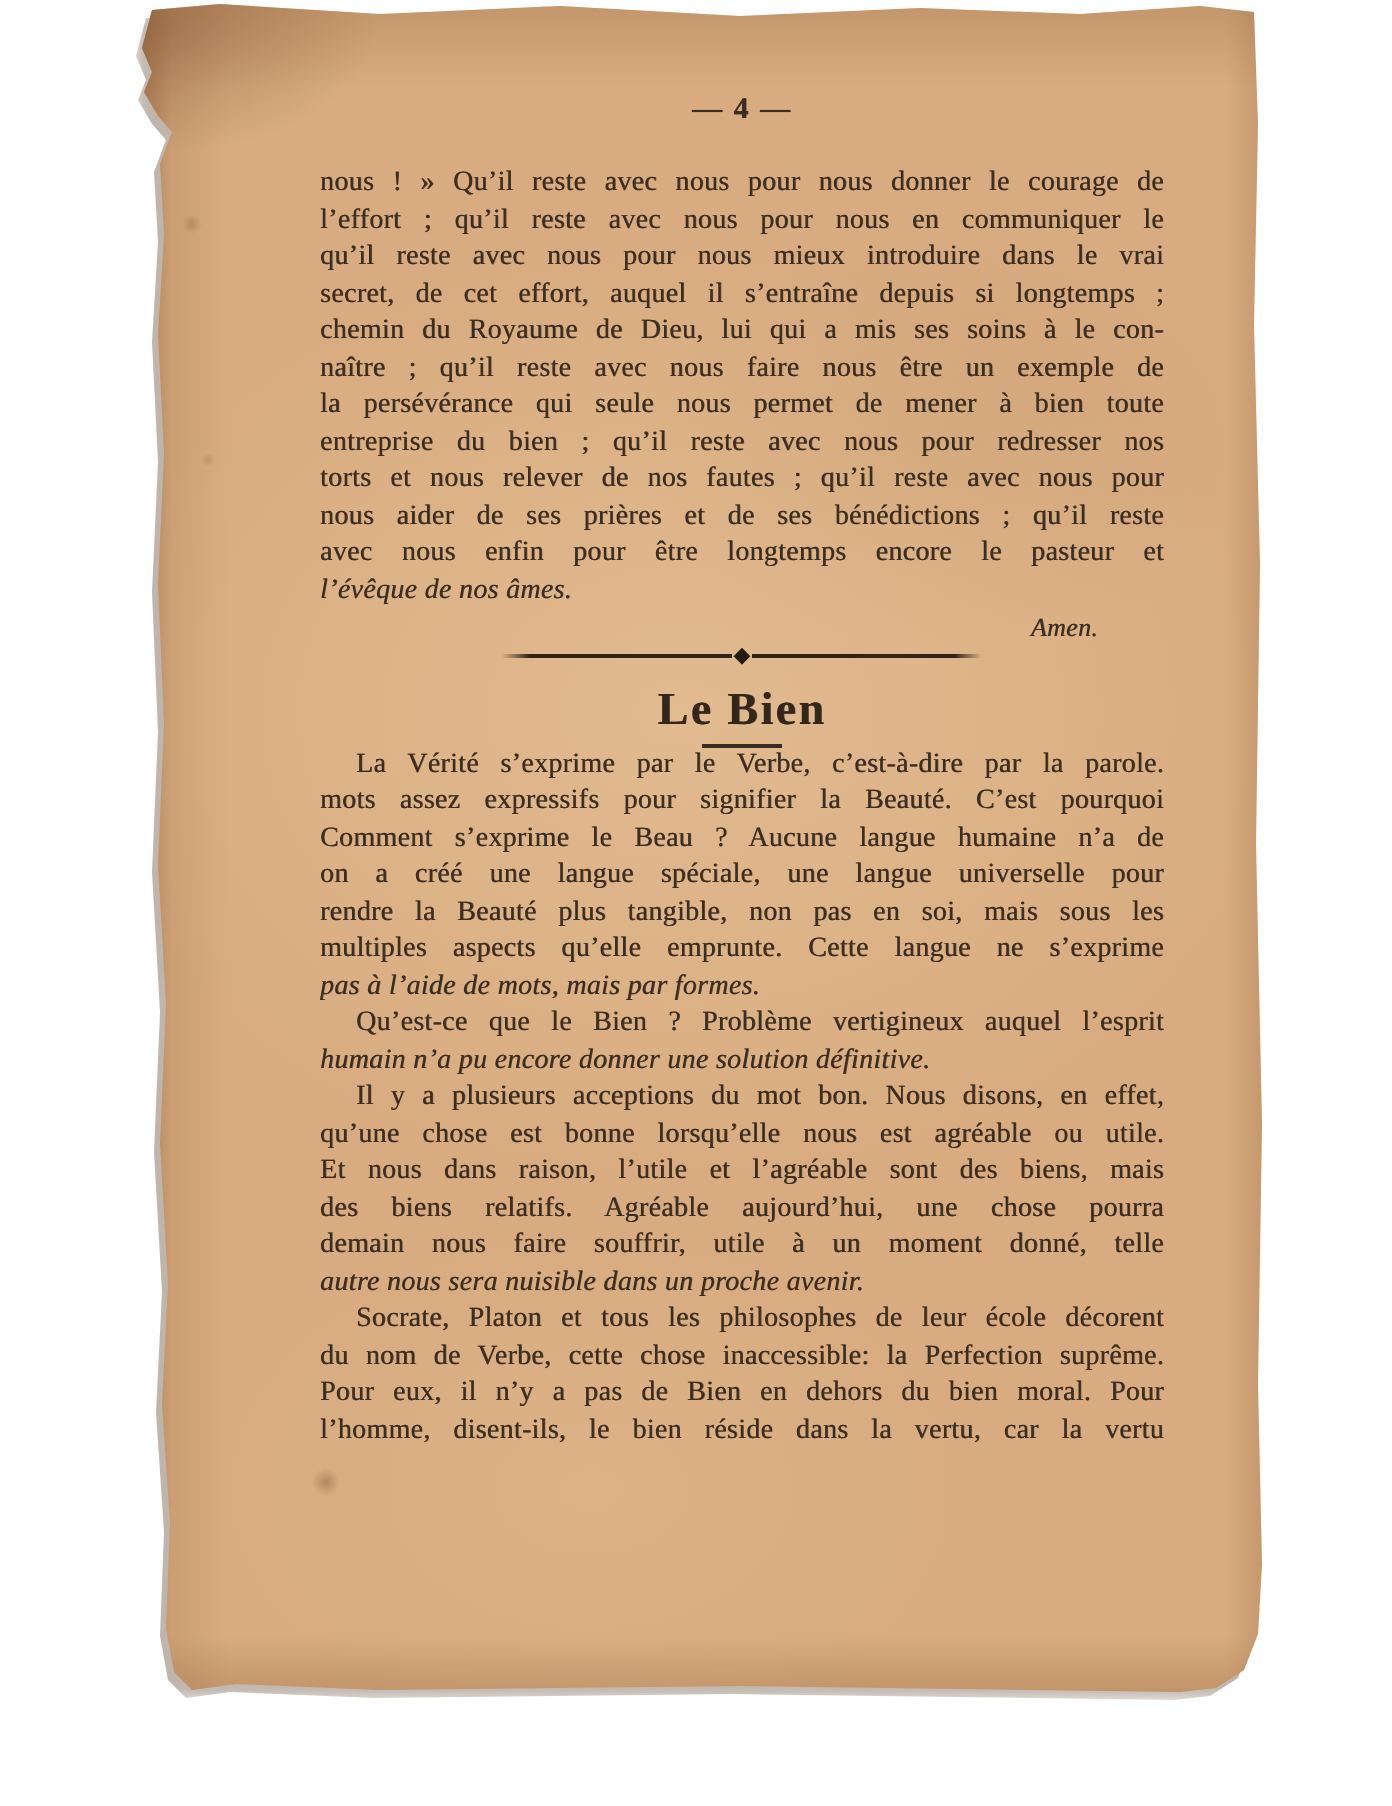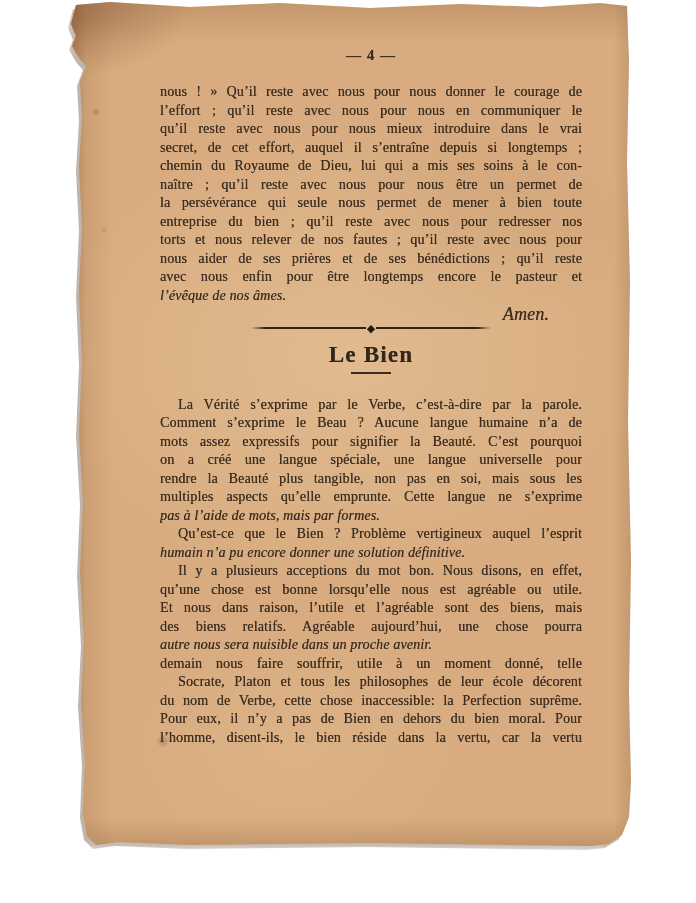--- a/index.html
+++ b/index.html
@@ -82,21 +82,21 @@
     overflow: hidden;
   }
   .line.endline { text-align-last: left; font-style: italic; }
   .line.indent { text-indent: 18px; }
   .amen {
     height: 18.5px;
     line-height: 18.5px;
     text-align: right;
     padding-right: 33px;
     font-style: italic;
-    font-size: 18px;
+    font-size: 13px;
   }
   .divider {
     display: flex;
     align-items: center;
     justify-content: center;
     width: 240px;
     height: 9px;
     margin: 0 auto;
   }
   .divider .rule {
@@ -124,40 +124,40 @@
     line-height: 28px;
     letter-spacing: 1.2px;
     color: #33261a;
   }
   .title-rule {
     width: 40px;
     height: 2px;
     background: #3a2c1e;
     margin: 3px auto 0 auto;
   }
-  .body-paragraphs { margin-top: 22px; }
+  .body-paragraphs { }
 </style>
 </head>
 <body>
 
 <div class="stage">
   <div class="page-shadow page-clip"></div>
   <div class="page page-clip">
     <div class="content">
 
       <div class="pagenum">— 4 —</div>
 
       <div>
           <div class="para">
             <div class="line">nous ! » Qu’il reste avec nous pour nous donner le courage de</div>
             <div class="line">l’effort ; qu’il reste avec nous pour nous en communiquer le</div>
             <div class="line">qu’il reste avec nous pour nous mieux introduire dans le vrai</div>
             <div class="line">secret, de cet effort, auquel il s’entraîne depuis si longtemps ;</div>
             <div class="line">chemin du Royaume de Dieu, lui qui a mis ses soins à le con-</div>
-            <div class="line">naître ; qu’il reste avec nous pour nous être un permet de</div>
+            <div class="line">naître ; qu’il reste avec nous faire nous être un exemple de</div>
             <div class="line">la persévérance qui seule nous permet de mener à bien toute</div>
             <div class="line">entreprise du bien ; qu’il reste avec nous pour redresser nos</div>
             <div class="line">torts et nous relever de nos fautes ; qu’il reste avec nous pour</div>
             <div class="line">nous aider de ses prières et de ses bénédictions ; qu’il reste</div>
             <div class="line">avec nous enfin pour être longtemps encore le pasteur et</div>
             <div class="line endline">l’évêque de nos âmes.</div>
           </div>
         </div>
 
       <div class="amen">Amen.</div>
@@ -167,38 +167,38 @@
         <span class="diamond">◆</span>
         <span class="rule right"></span>
       </div>
 
       <div class="section-title">Le Bien</div>
       <div class="title-rule"></div>
 
       <div class="body-paragraphs">
           <div class="para">
             <div class="line indent">La Vérité s’exprime par le Verbe, c’est-à-dire par la parole.</div>
+            <div class="line">mots assez expressifs pour signifier la Beauté. C’est pourquoi</div>
             <div class="line">Comment s’exprime le Beau ? Aucune langue humaine n’a de</div>
-            <div class="line">mots assez expressifs pour signifier la Beauté. C’est pourquoi</div>
             <div class="line">on a créé une langue spéciale, une langue universelle pour</div>
             <div class="line">rendre la Beauté plus tangible, non pas en soi, mais sous les</div>
             <div class="line">multiples aspects qu’elle emprunte. Cette langue ne s’exprime</div>
             <div class="line endline">pas à l’aide de mots, mais par formes.</div>
           </div>
           <div class="para">
             <div class="line indent">Qu’est-ce que le Bien ? Problème vertigineux auquel l’esprit</div>
             <div class="line endline">humain n’a pu encore donner une solution définitive.</div>
           </div>
           <div class="para">
             <div class="line indent">Il y a plusieurs acceptions du mot bon. Nous disons, en effet,</div>
             <div class="line">qu’une chose est bonne lorsqu’elle nous est agréable ou utile.</div>
             <div class="line">Et nous dans raison, l’utile et l’agréable sont des biens, mais</div>
             <div class="line">des biens relatifs. Agréable aujourd’hui, une chose pourra</div>
+            <div class="line">demain nous faire souffrir, utile à un moment donné, telle</div>
             <div class="line endline">autre nous sera nuisible dans un proche avenir.</div>
-            <div class="line">demain nous faire souffrir, utile à un moment donné, telle</div>
           </div>
           <div class="para">
             <div class="line indent">Socrate, Platon et tous les philosophes de leur école décorent</div>
             <div class="line">du nom de Verbe, cette chose inaccessible: la Perfection suprême.</div>
             <div class="line">Pour eux, il n’y a pas de Bien en dehors du bien moral. Pour</div>
             <div class="line">l’homme, disent-ils, le bien réside dans la vertu, car la vertu</div>
           </div>
         </div>
 
     </div>

